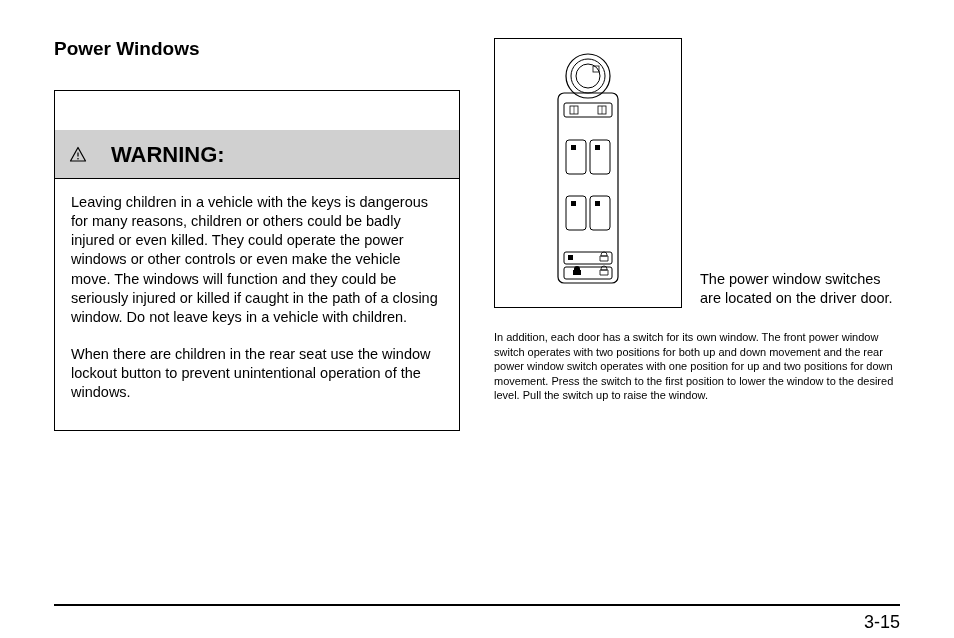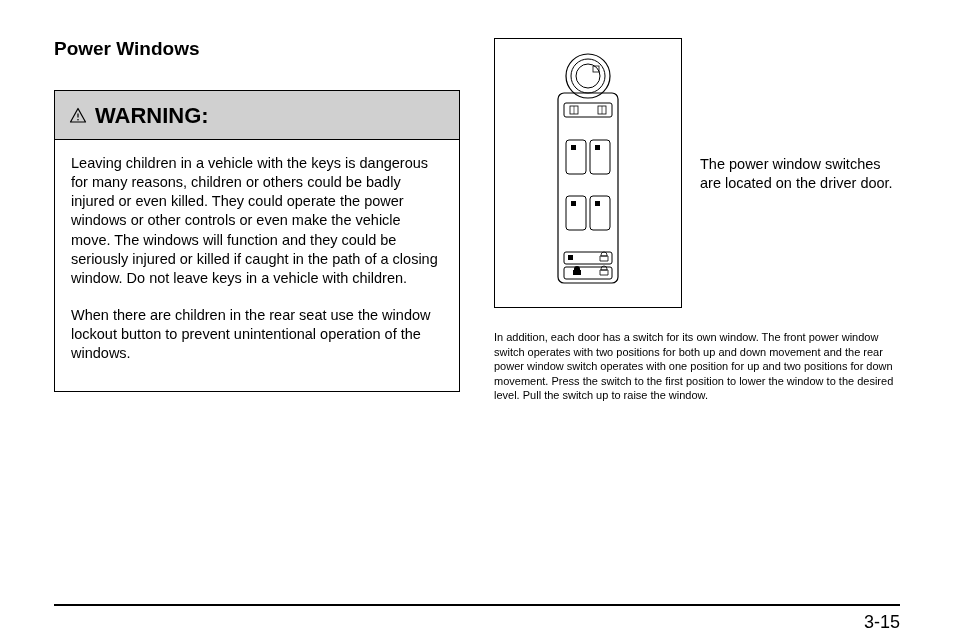--- a/index.html
+++ b/index.html
@@ -27,21 +27,22 @@
   }
   .warning-box {
     border: 1.5px solid #000;
   }
   .warning-header {
     background: #d0d0d0;
     border-bottom: 1.5px solid #000;
     padding: 12px 14px 10px 14px;
     display: flex;
     align-items: center;
-    gap: 8px;
+    gap: 24px;
+    margin-top: 39px;
   }
   .warning-icon {
     width: 18px;
     height: 18px;
     flex-shrink: 0;
   }
   .warning-title {
     font-size: 22px;
     font-weight: bold;
   }
@@ -49,21 +50,21 @@
     padding: 14px 16px 16px 16px;
     font-size: 14.5px;
     line-height: 1.32;
   }
   .warning-body p { margin-bottom: 18px; }
   .warning-body p:last-child { margin-bottom: 12px; }
 
   .right-top {
     display: flex;
     gap: 18px;
-    align-items: center;
+    align-items: flex-end;
     margin-bottom: 22px;
   }
   .figure-box {
     border: 1.5px solid #000;
     width: 188px;
     height: 270px;
     flex-shrink: 0;
     display: flex;
     align-items: center;
     justify-content: center;

